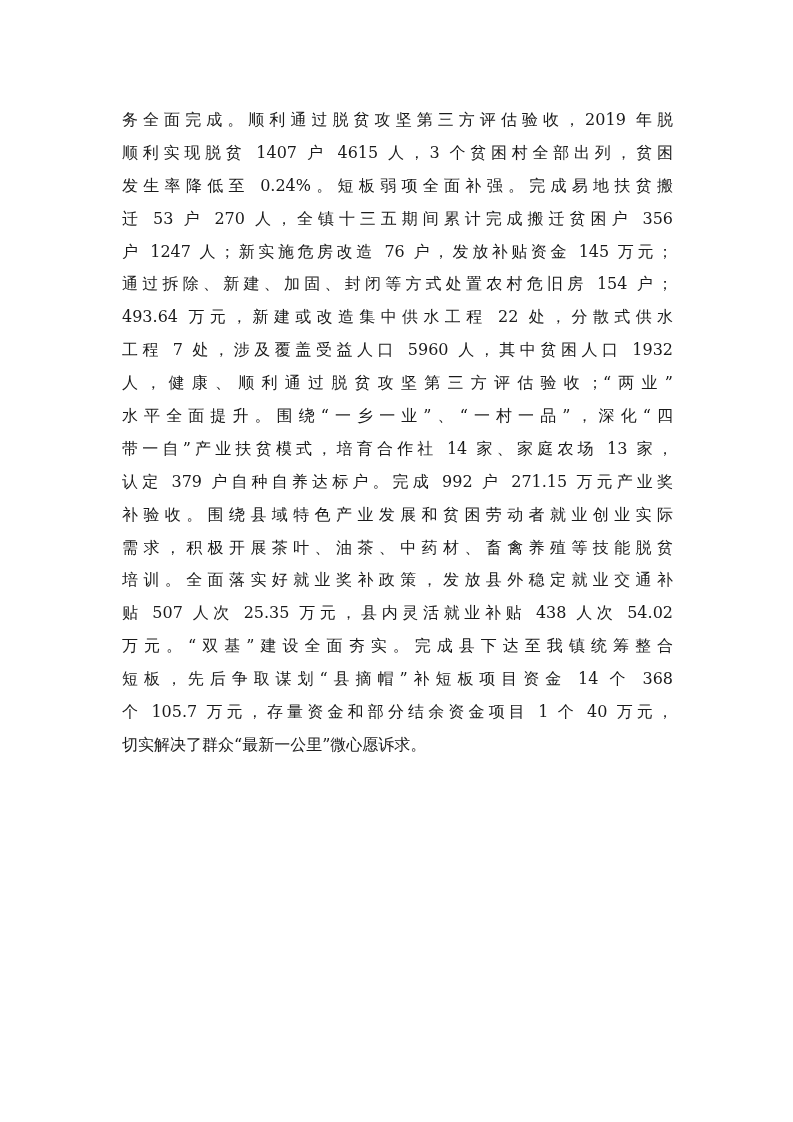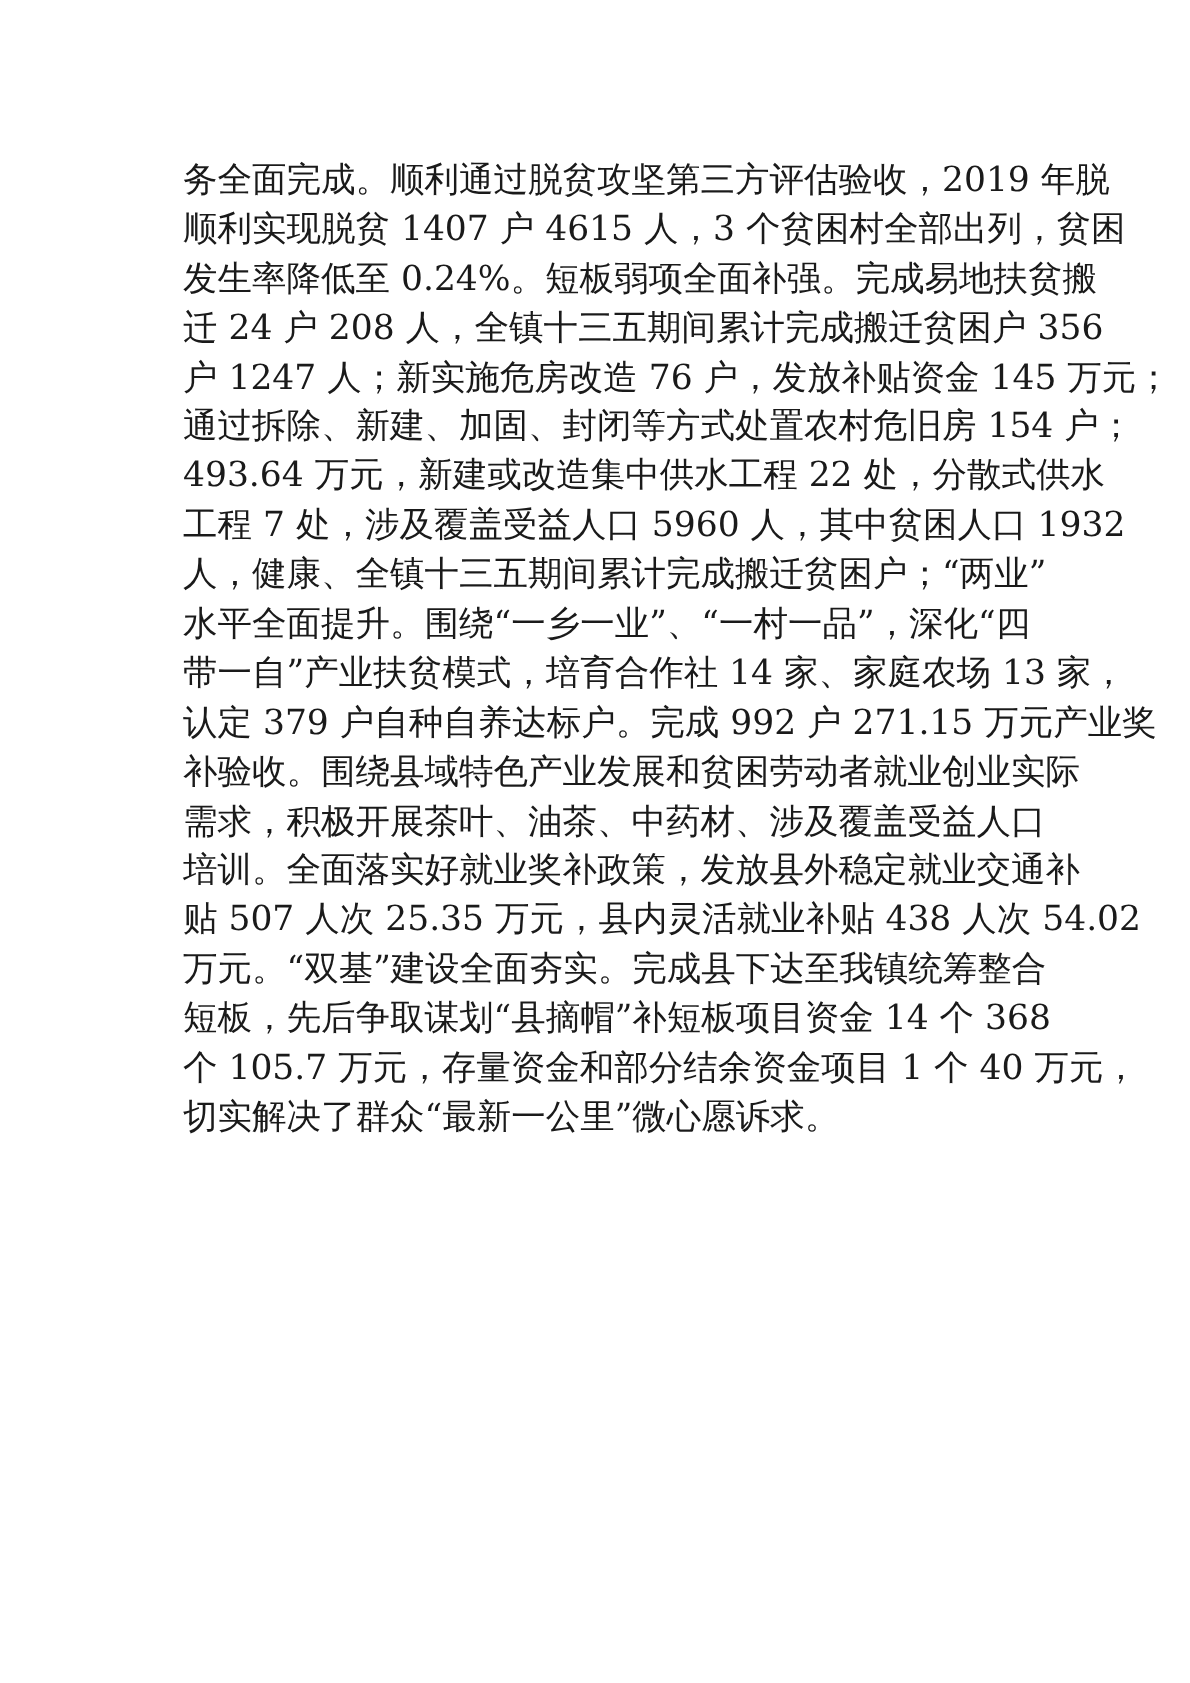--- a/index.html
+++ b/index.html
@@ -25,49 +25,49 @@
     .body-text {
       position: absolute;
       left: 122px;
       top: 104px;
       width: 551px;
     }
     .line {
       display: block;
       height: 32.9px;
       line-height: 32.9px;
-      font-size: 23px;
+      font-size: 16px;
       text-align: justify;
       text-align-last: justify;
       white-space: nowrap;
       overflow: visible;
     }
     .line.last {
       text-align-last: left;
     }
   </style>
 </head>
 <body>
 
 <div class="page">
   <div class="body-text">
     <span class="line">务全面完成。顺利通过脱贫攻坚第三方评估验收，2019 年脱</span>
     <span class="line">顺利实现脱贫 1407 户 4615 人，3 个贫困村全部出列，贫困</span>
     <span class="line">发生率降低至 0.24%。短板弱项全面补强。完成易地扶贫搬</span>
-    <span class="line">迁 24 户 208 人，全镇十三五期间累计完成搬迁贫困户 356</span>
+    <span class="line">迁 53 户 270 人，全镇十三五期间累计完成搬迁贫困户 356</span>
     <span class="line">户 1247 人；新实施危房改造 76 户，发放补贴资金 145 万元；</span>
     <span class="line">通过拆除、新建、加固、封闭等方式处置农村危旧房 154 户；</span>
     <span class="line">493.64 万元，新建或改造集中供水工程 22 处，分散式供水</span>
     <span class="line">工程 7 处，涉及覆盖受益人口 5960 人，其中贫困人口 1932</span>
-    <span class="line">人，健康、全镇十三五期间累计完成搬迁贫困户；“两业”</span>
+    <span class="line">人，健康、顺利通过脱贫攻坚第三方评估验收；“两业”</span>
     <span class="line">水平全面提升。围绕“一乡一业”、“一村一品”，深化“四</span>
     <span class="line">带一自”产业扶贫模式，培育合作社 14 家、家庭农场 13 家，</span>
     <span class="line">认定 379 户自种自养达标户。完成 992 户 271.15 万元产业奖</span>
     <span class="line">补验收。围绕县域特色产业发展和贫困劳动者就业创业实际</span>
-    <span class="line">需求，积极开展茶叶、油茶、中药材、涉及覆盖受益人口</span>
+    <span class="line">需求，积极开展茶叶、油茶、中药材、畜禽养殖等技能脱贫</span>
     <span class="line">培训。全面落实好就业奖补政策，发放县外稳定就业交通补</span>
     <span class="line">贴 507 人次 25.35 万元，县内灵活就业补贴 438 人次 54.02</span>
     <span class="line">万元。“双基”建设全面夯实。完成县下达至我镇统筹整合</span>
     <span class="line">短板，先后争取谋划“县摘帽”补短板项目资金 14 个 368</span>
     <span class="line">个 105.7 万元，存量资金和部分结余资金项目 1 个 40 万元，</span>
     <span class="line last">切实解决了群众“最新一公里”微心愿诉求。</span>
   </div>
 </div>
 
 </body></html>

